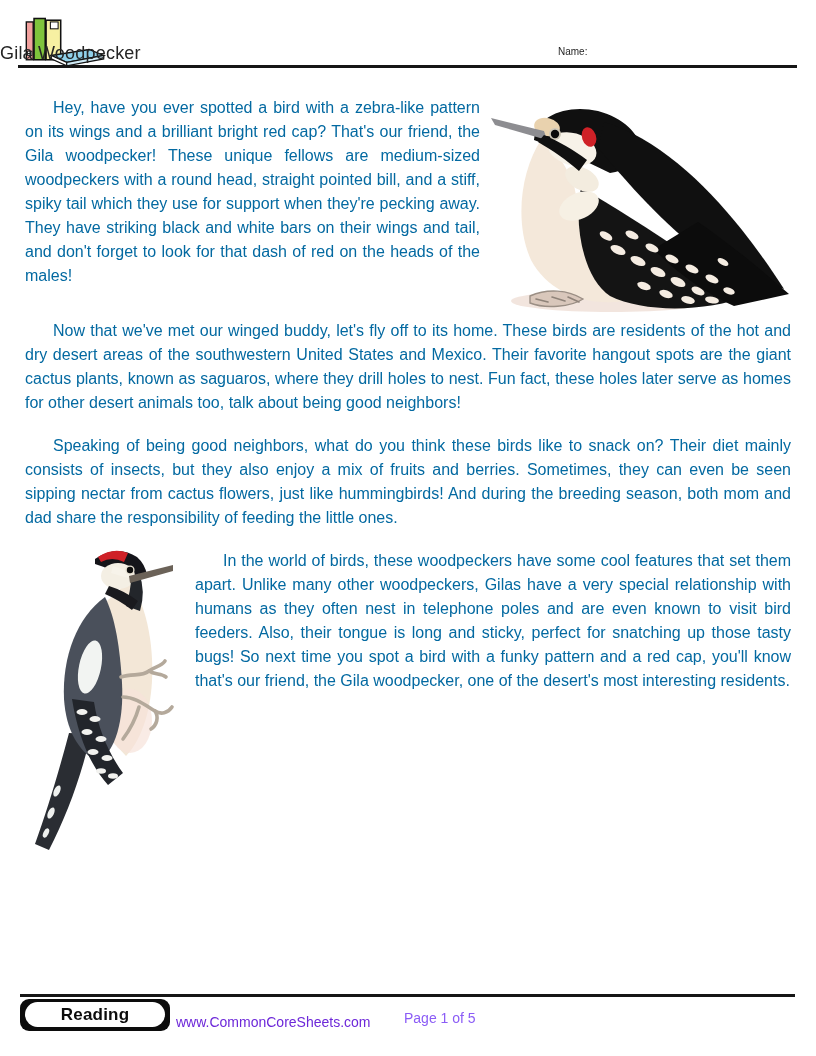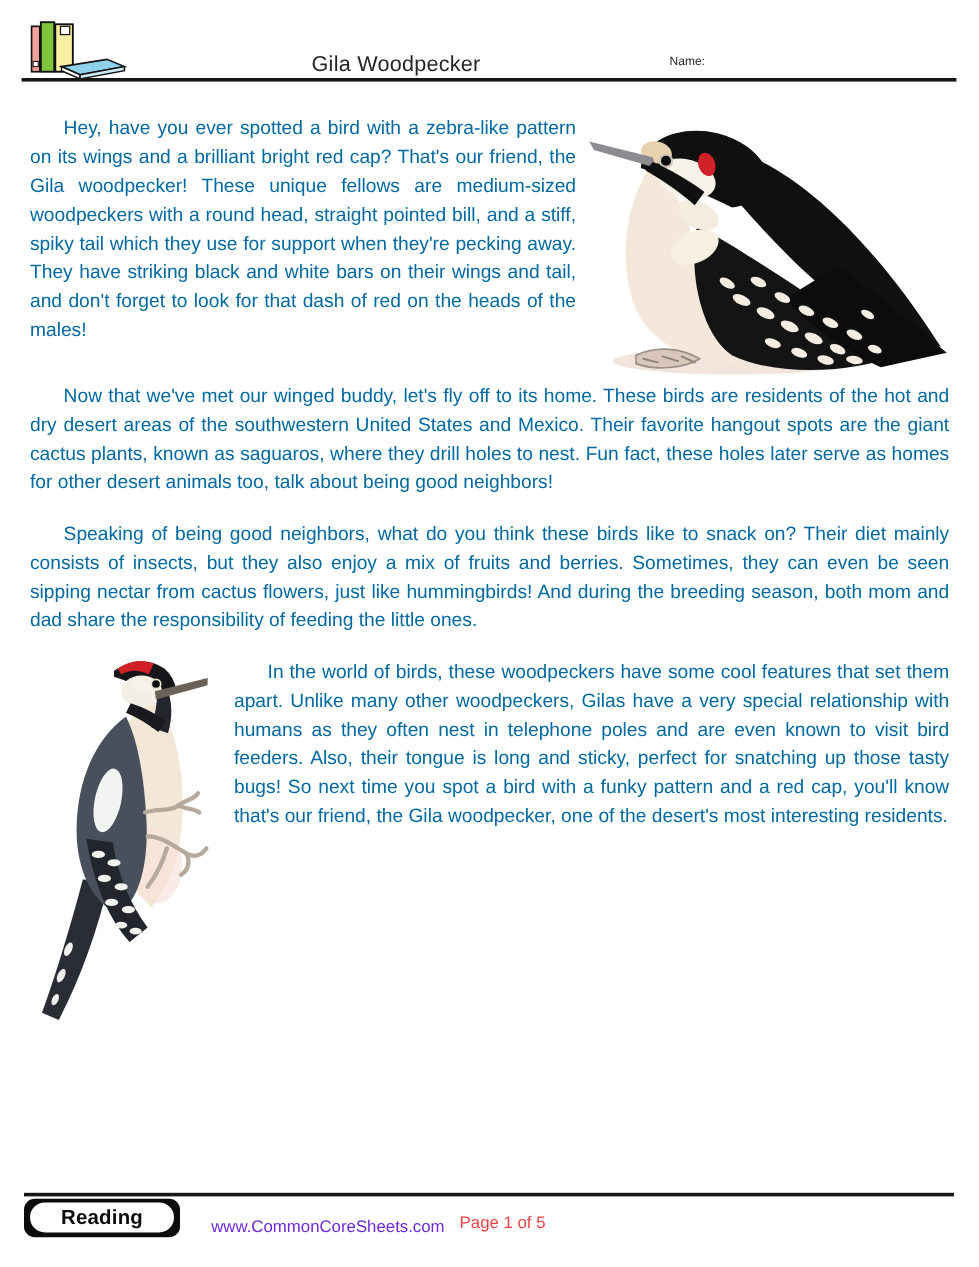--- a/index.html
+++ b/index.html
@@ -7,48 +7,48 @@
     position:relative;
     width:816px;height:1056px;
     background:#ffffff;
     font-family:"Liberation Sans","DejaVu Sans",sans-serif;
     overflow:hidden;
   }
   
   .logo{position:absolute;top:13px;left:22px;width:86px;height:54px;}
   .hdr-title{
     position:absolute;top:43px;left:0;width:660px;
-    text-align:center;font-size:18px;color:#252525;letter-spacing:.2px;
+    text-align:left;font-size:18px;color:#252525;letter-spacing:.2px;
   }
   .hdr-name{position:absolute;top:46px;left:558px;font-size:10px;color:#252525;}
   .hdr-rule{position:absolute;top:65px;left:18px;width:779px;height:2.5px;background:#161616;}
   
   .content{position:absolute;top:96px;left:25px;width:766px;}
   .content p{
     margin:0 0 19px 0;
     font-size:16px;line-height:24px;color:#0369a1;
     text-align:justify;text-indent:28px;
   }
   .bird-top{float:right;width:305px;height:215px;margin:4px 0 4px 6px;}
   .bird-bottom{float:left;width:148px;height:308px;margin:0 20px 4px 2px;}
   .clear-float{clear:both;}
   
   .ftr-rule{position:absolute;top:994px;left:20px;width:775px;height:2.5px;background:#161616;}
   .badge{
-    position:absolute;top:999px;left:20px;width:130px;height:32px;
+    position:absolute;top:999px;left:20px;width:150px;height:32px;
     background:#0c0c0c;border-radius:9px;
   }
   .badge-inner{
     position:absolute;top:3px;left:5px;right:5px;bottom:4px;
     background:#ffffff;border-radius:14px;
     display:flex;align-items:center;justify-content:center;
     font-size:17px;font-weight:bold;color:#0c0c0c;letter-spacing:.2px;
   }
   .ftr-site{position:absolute;top:1014px;left:176px;font-size:14px;color:#6d28d9;}
-  .ftr-page{position:absolute;top:1010px;left:383px;font-size:14px;color:#ef4444;}
+  .ftr-page{position:absolute;top:1010px;left:404px;font-size:14px;color:#8b5cf6;}
 </style>
 </head>
 <body>
 
 <div class="page">
 
   <svg class="logo" viewBox="0 0 100 62">
 
     <rect x="5" y="10" width="8" height="44" fill="#f2a19e" stroke="#111" stroke-width="1.6"></rect>
     <rect x="6.5" y="44" width="5" height="5" fill="#fff" stroke="#111" stroke-width="1"></rect>

